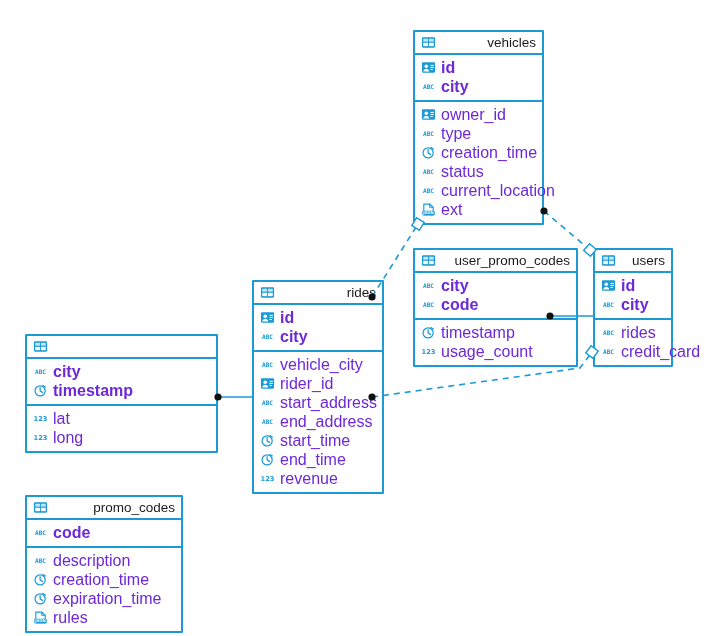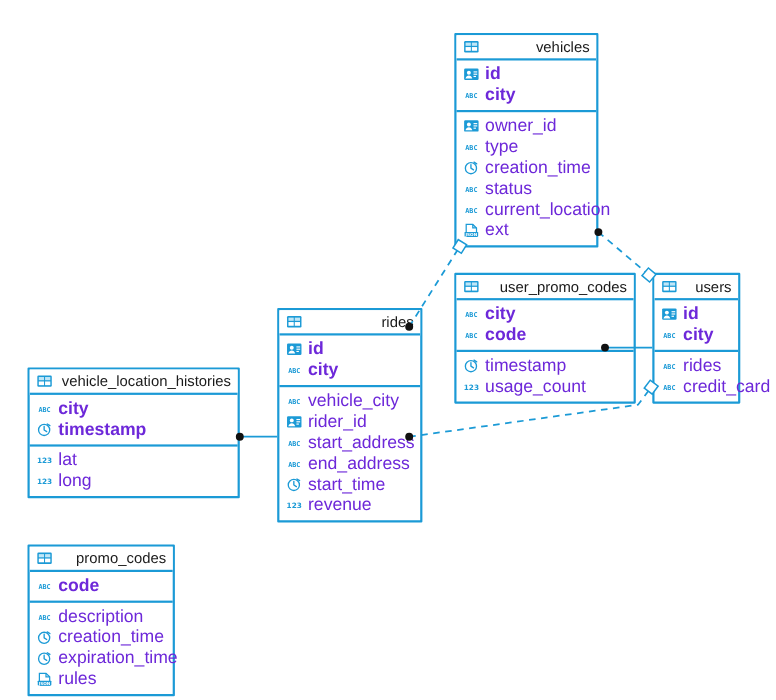--- a/index.html
+++ b/index.html
@@ -378,40 +378,49 @@
             <svg viewBox="0 0 16 16" width="15" height="15">
               <circle cx="7.6" cy="8.4" r="5.4" fill="none" stroke="#1b9ad6" stroke-width="1.3"></circle>
               <path d="M7.6 4.9v3.5l2.5 1.6" fill="none" stroke="#1b9ad6" stroke-width="1.3" stroke-linecap="round" stroke-linejoin="round"></path>
               <path d="M10.6 2.6l2.6 1.6" fill="none" stroke="#1b9ad6" stroke-width="1.3" stroke-linecap="round"></path>
             </svg>
           </span>
           <span class="col-name">start_time</span>
         </div>
         <div class="col-row">
           <span class="icon">
+            <svg viewBox="0 0 16 16" width="15" height="15">
+              <circle cx="7.6" cy="8.4" r="5.4" fill="none" stroke="#1b9ad6" stroke-width="1.3"></circle>
+              <path d="M7.6 4.9v3.5l2.5 1.6" fill="none" stroke="#1b9ad6" stroke-width="1.3" stroke-linecap="round" stroke-linejoin="round"></path>
+              <path d="M10.6 2.6l2.6 1.6" fill="none" stroke="#1b9ad6" stroke-width="1.3" stroke-linecap="round"></path>
+            </svg>
+          </span>
+          <span class="col-name">end_time</span>
+        </div>
+        <div class="col-row">
+          <span class="icon">
             <svg viewBox="0 0 18 16" width="15" height="15">
               <text x="9" y="9" text-anchor="middle" dominant-baseline="middle" font-family="DejaVu Sans, sans-serif" font-size="8" font-weight="bold" fill="#1b9ad6">123</text>
             </svg>
           </span>
           <span class="col-name">revenue</span>
         </div>
       </div>
     </div>
     <div class="table-node" style="left: 25px; top: 334px; width: 193px;">
       <div class="table-header">
         <span class="icon">
           <svg viewBox="0 0 16 16" width="15" height="15">
             <rect x="1" y="2.5" width="14" height="11" rx="1.2" fill="#1b9ad6"></rect>
             <rect x="2.4" y="4" width="5.1" height="3.1" fill="#bfe6f7"></rect>
             <rect x="8.5" y="4" width="5.1" height="3.1" fill="#bfe6f7"></rect>
             <rect x="2.4" y="8.3" width="5.1" height="3.6" fill="#ffffff"></rect>
             <rect x="8.5" y="8.3" width="5.1" height="3.6" fill="#ffffff"></rect>
           </svg>
         </span>
-        <span class="table-title">vehicle_location_histories</span>
       </div>
       <div class="col-group keys">
         <div class="col-row pk">
           <span class="icon">
             <svg viewBox="0 0 18 16" width="15" height="15">
               <text x="9" y="9.5" text-anchor="middle" dominant-baseline="middle" font-family="DejaVu Sans Mono, monospace" font-size="7.4" font-weight="bold" fill="#1b9ad6">ABC</text>
             </svg>
           </span>
           <span class="col-name">city</span>
         </div>
@@ -438,21 +447,21 @@
         <div class="col-row">
           <span class="icon">
             <svg viewBox="0 0 18 16" width="15" height="15">
               <text x="9" y="9" text-anchor="middle" dominant-baseline="middle" font-family="DejaVu Sans, sans-serif" font-size="8" font-weight="bold" fill="#1b9ad6">123</text>
             </svg>
           </span>
           <span class="col-name">long</span>
         </div>
       </div>
     </div>
-    <div class="table-node" style="left: 25px; top: 495px; width: 134px;">
+    <div class="table-node" style="left: 25px; top: 495px; width: 158px;">
       <div class="table-header">
         <span class="icon">
           <svg viewBox="0 0 16 16" width="15" height="15">
             <rect x="1" y="2.5" width="14" height="11" rx="1.2" fill="#1b9ad6"></rect>
             <rect x="2.4" y="4" width="5.1" height="3.1" fill="#bfe6f7"></rect>
             <rect x="8.5" y="4" width="5.1" height="3.1" fill="#bfe6f7"></rect>
             <rect x="2.4" y="8.3" width="5.1" height="3.6" fill="#ffffff"></rect>
             <rect x="8.5" y="8.3" width="5.1" height="3.6" fill="#ffffff"></rect>
           </svg>
         </span>

